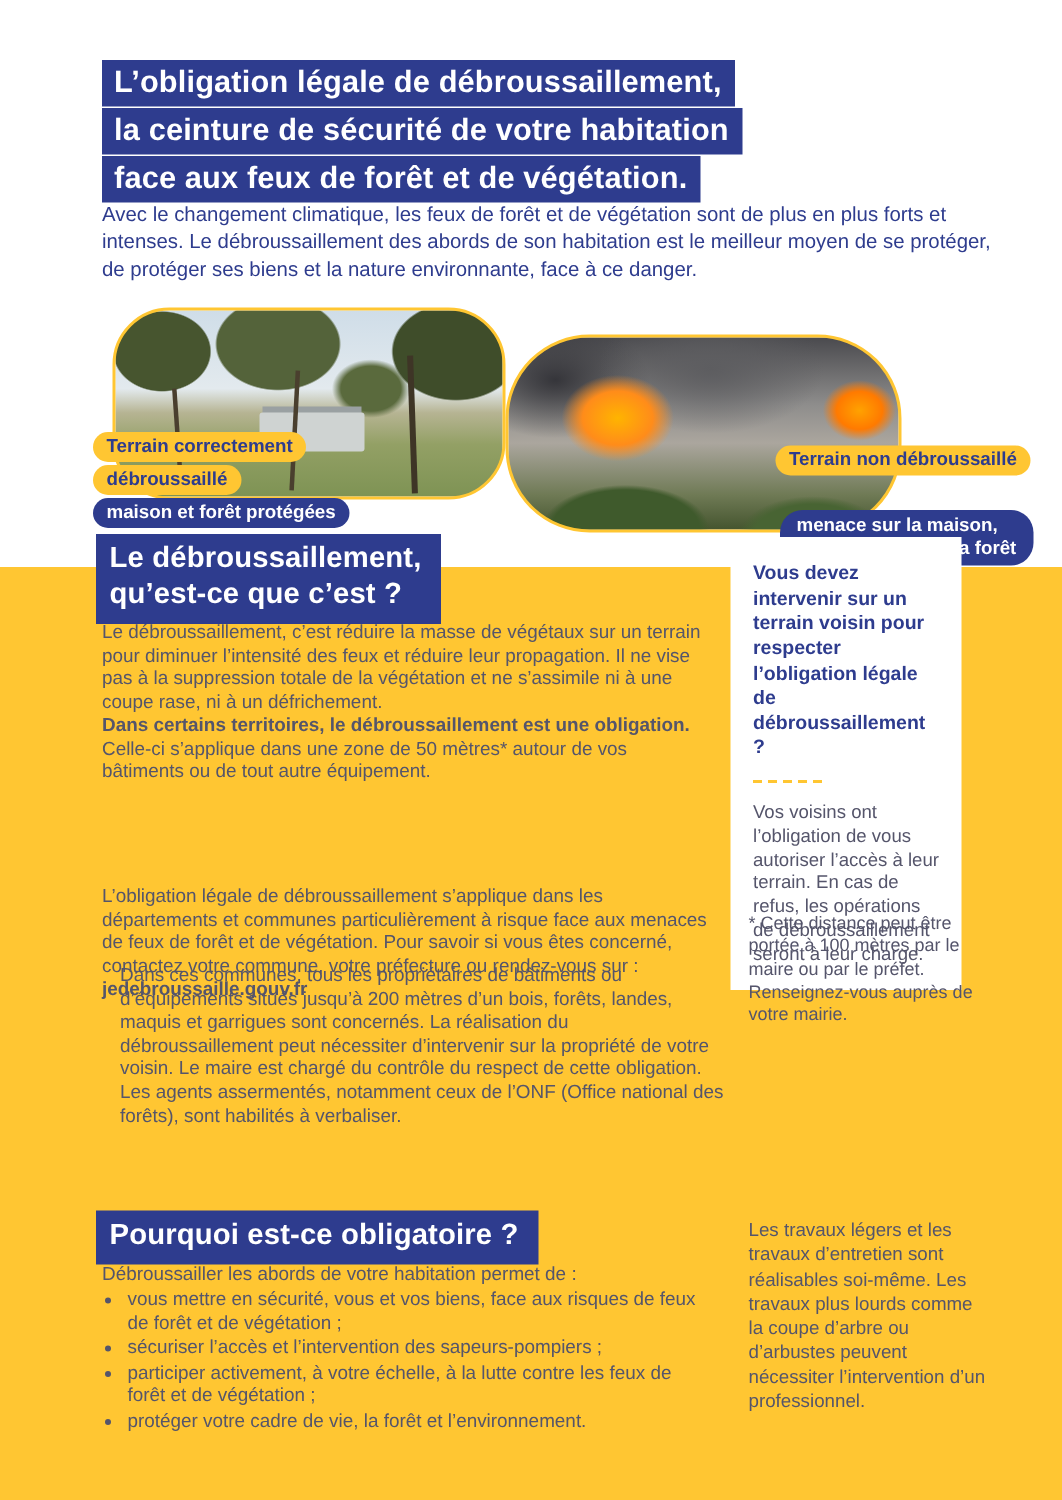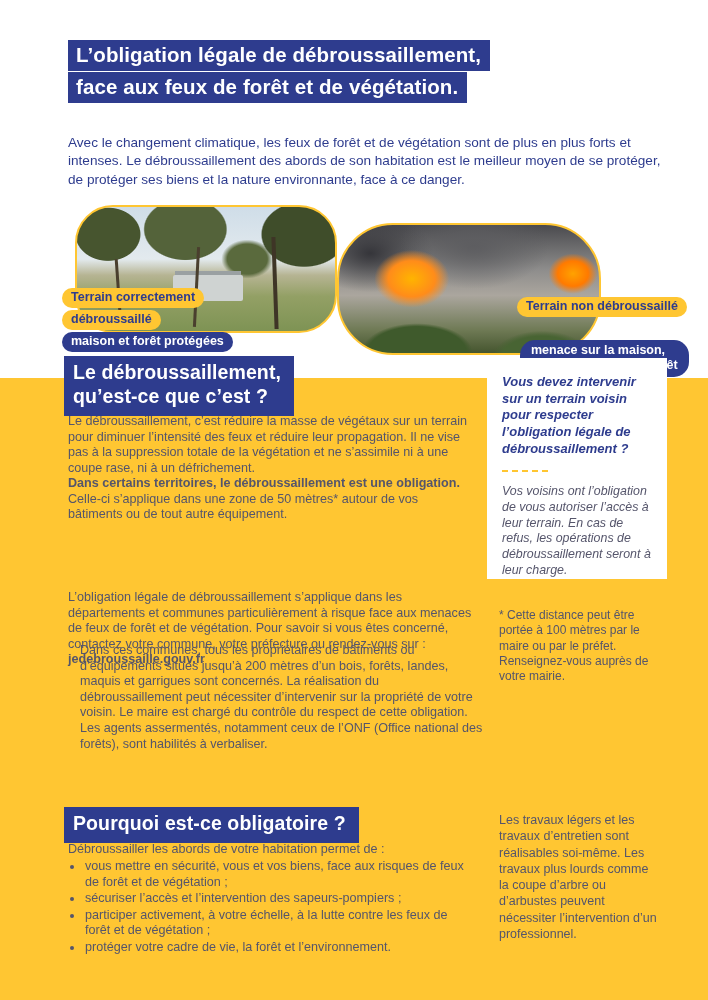--- a/index.html
+++ b/index.html
@@ -88,23 +88,22 @@
   .p-what2{top:476px;}
   .p-who1{top:590px;}
   .p-who2{top:643px;margin-left:12px;}
   .p-why-lead{top:842px;font-weight:400;}
   .why-list{position:absolute;left:72px;top:859px;width:400px;color:var(--ink);font-size:12.6px;line-height:1.24;}
   .why-list ul{list-style:disc outside;padding-left:12px;}
   .why-list li{padding-left:1px;margin-bottom:1px;}
 
   
   .neighbor-box{
-    position:absolute;left:487px;top:358px;width:180px;background:#fff;
-    padding:16px 14px 0 15px;
-    font-style:italic;
+    position:absolute;left:487px;top:358px;width:154px;background:#fff;
+    padding:16px 14px 16px 15px;
   }
   .neighbor-heading{color:var(--blue);font-weight:700;font-size:13px;line-height:1.28;}
   .dash-divider{width:46px;border-top:2px dashed var(--yellow);margin:13px 0 12px;}
   .neighbor-body{color:var(--ink);font-size:12.4px;line-height:1.27;}
   .footnote{
     position:absolute;left:499px;top:608px;width:168px;
     color:var(--ink);font-size:12px;line-height:1.28;
   }
   .pro-box{
     position:absolute;left:487px;top:710px;width:177px;background:var(--blue);
@@ -116,20 +115,21 @@
   }
 </style>
 </head>
 <body>
 
 <div class="page">
   <div class="yellow-band"></div>
 
   <div class="title-block">
     <div class="title-line">L’obligation légale de débroussaillement,</div>
+    <div class="title-line">la ceinture de sécurité de votre habitation</div>
     <div class="title-line">face aux feux de forêt et de végétation.</div>
   </div>
 
   <p class="intro">Avec le changement climatique, les feux de forêt et de végétation sont de plus en plus forts et intenses. Le débroussaillement des abords de son habitation est le meilleur moyen de se protéger, de protéger ses biens et la nature environnante, face à ce danger.</p>
 
   <div class="photo photo-left">
     <div class="house"></div>
     <div class="trunk1"></div>
     <div class="trunk2"></div>
     <div class="trunk3"></div>

